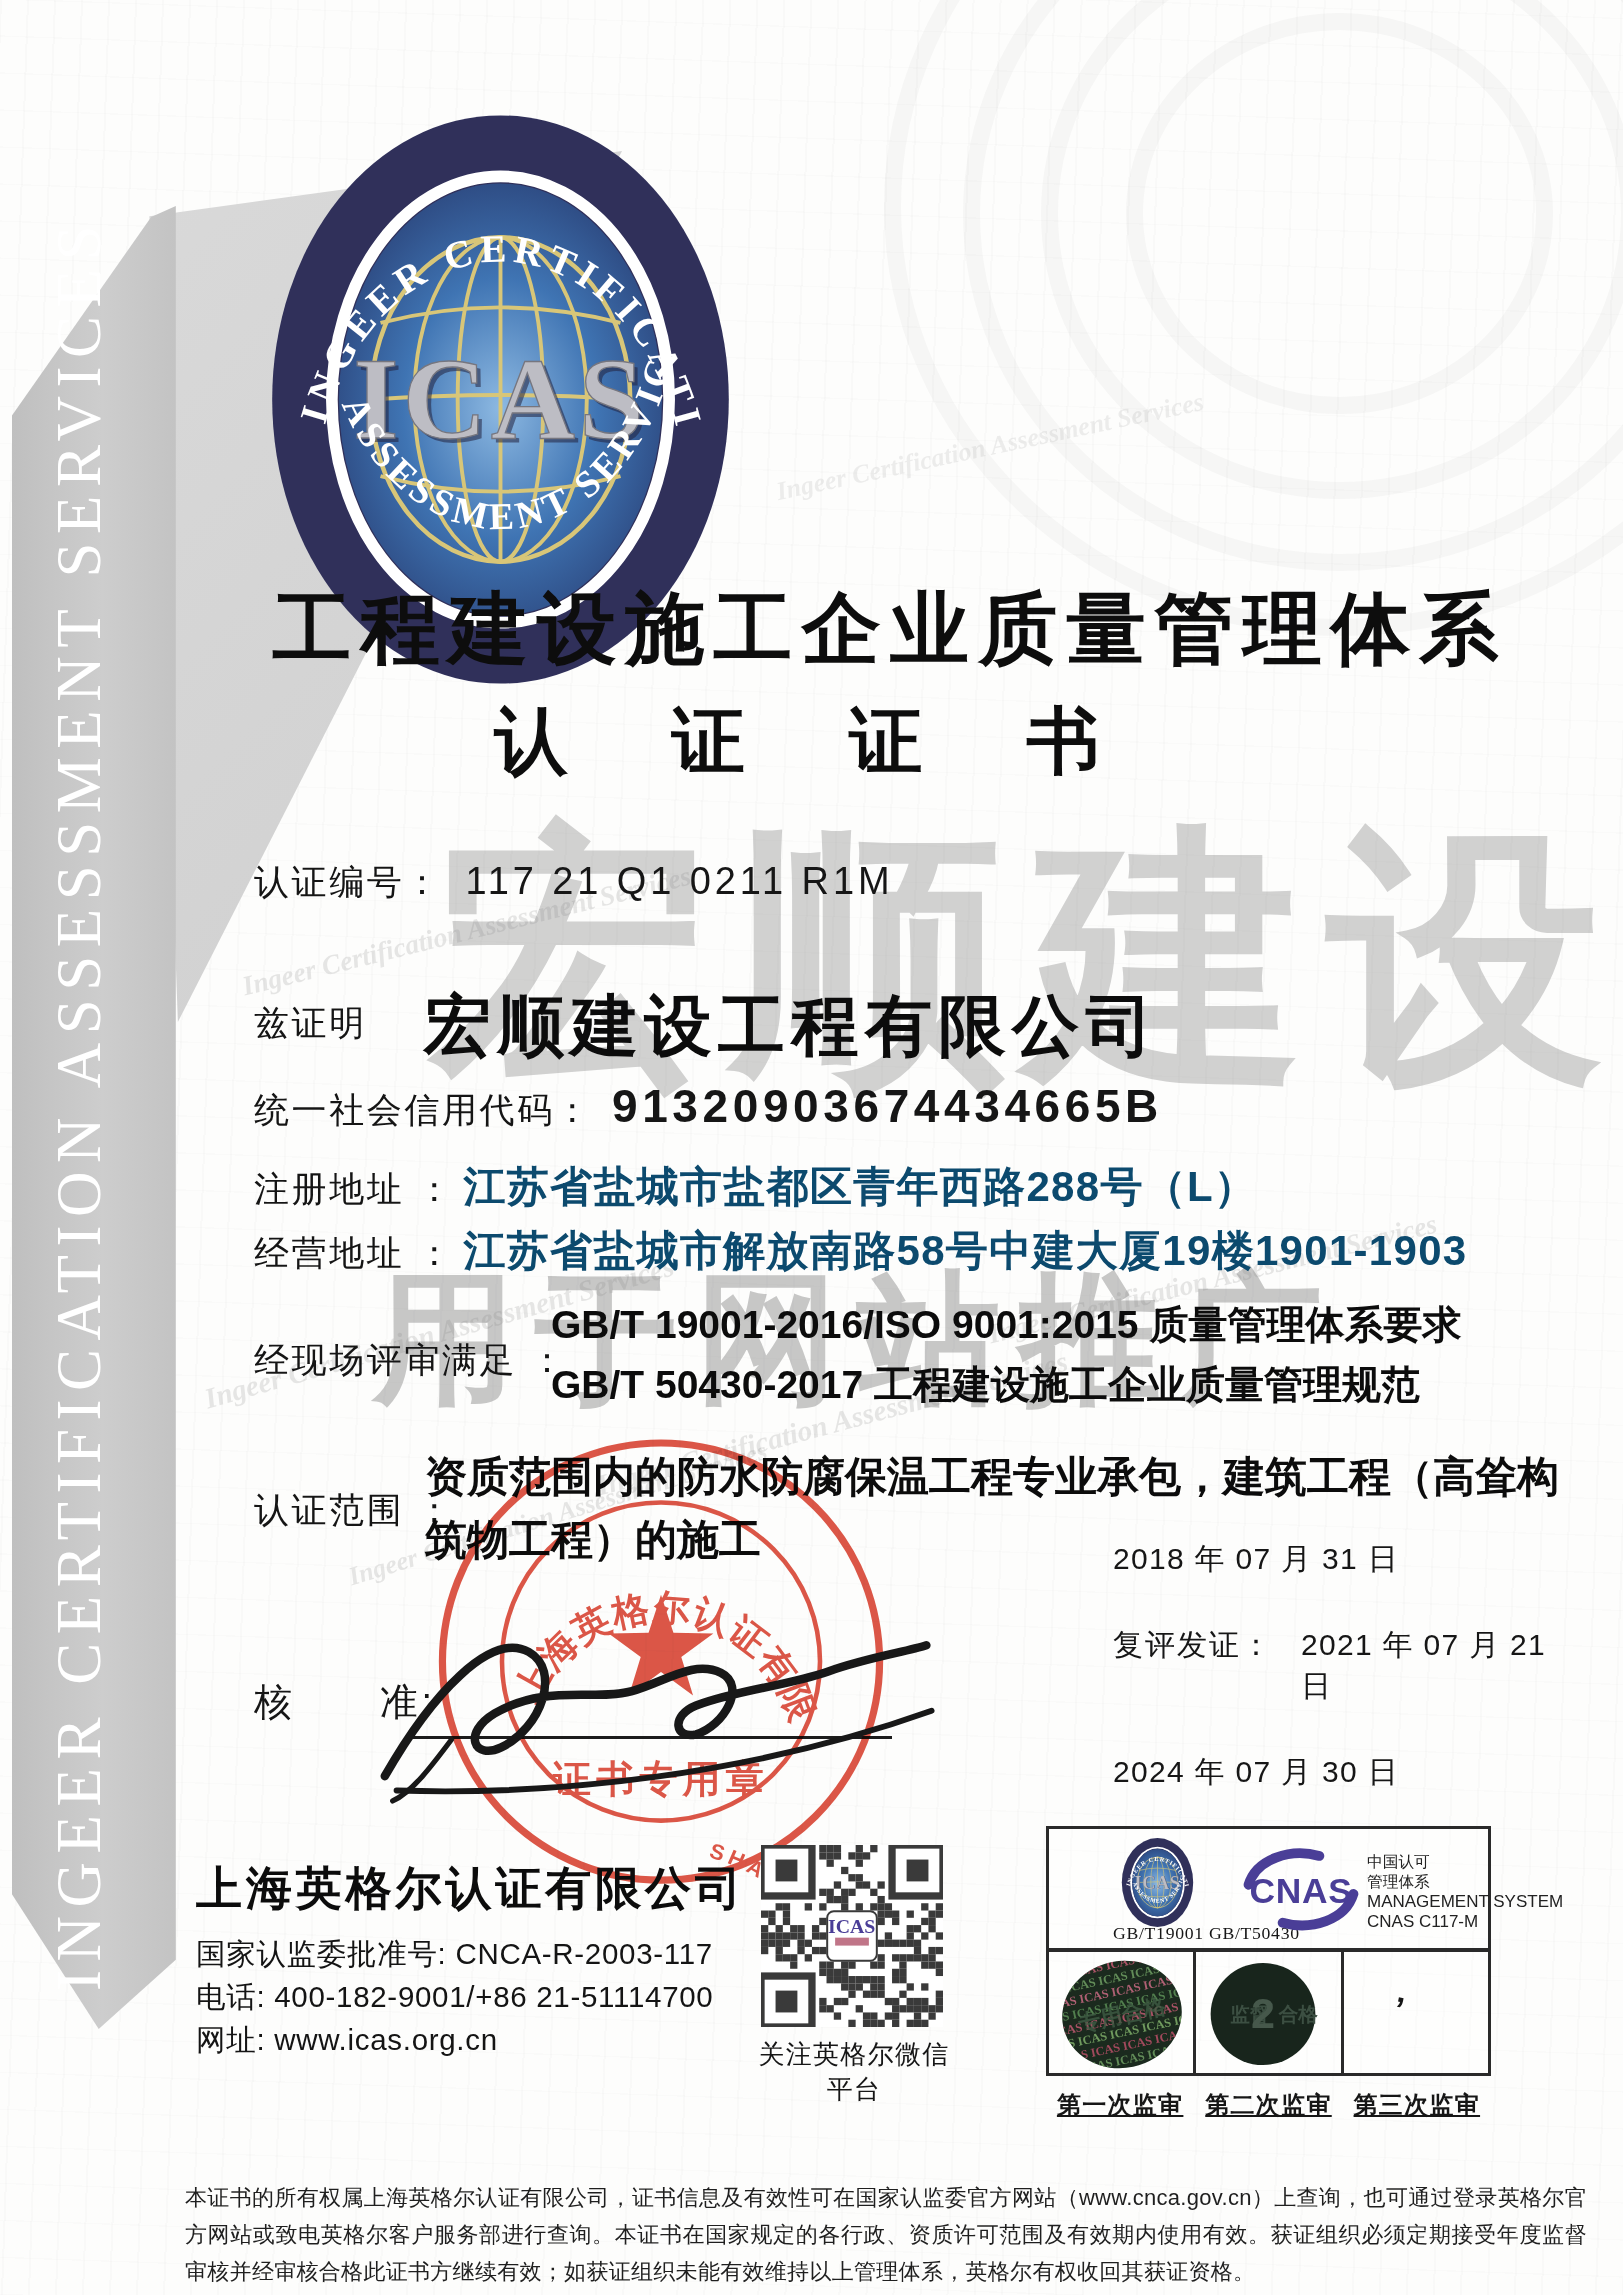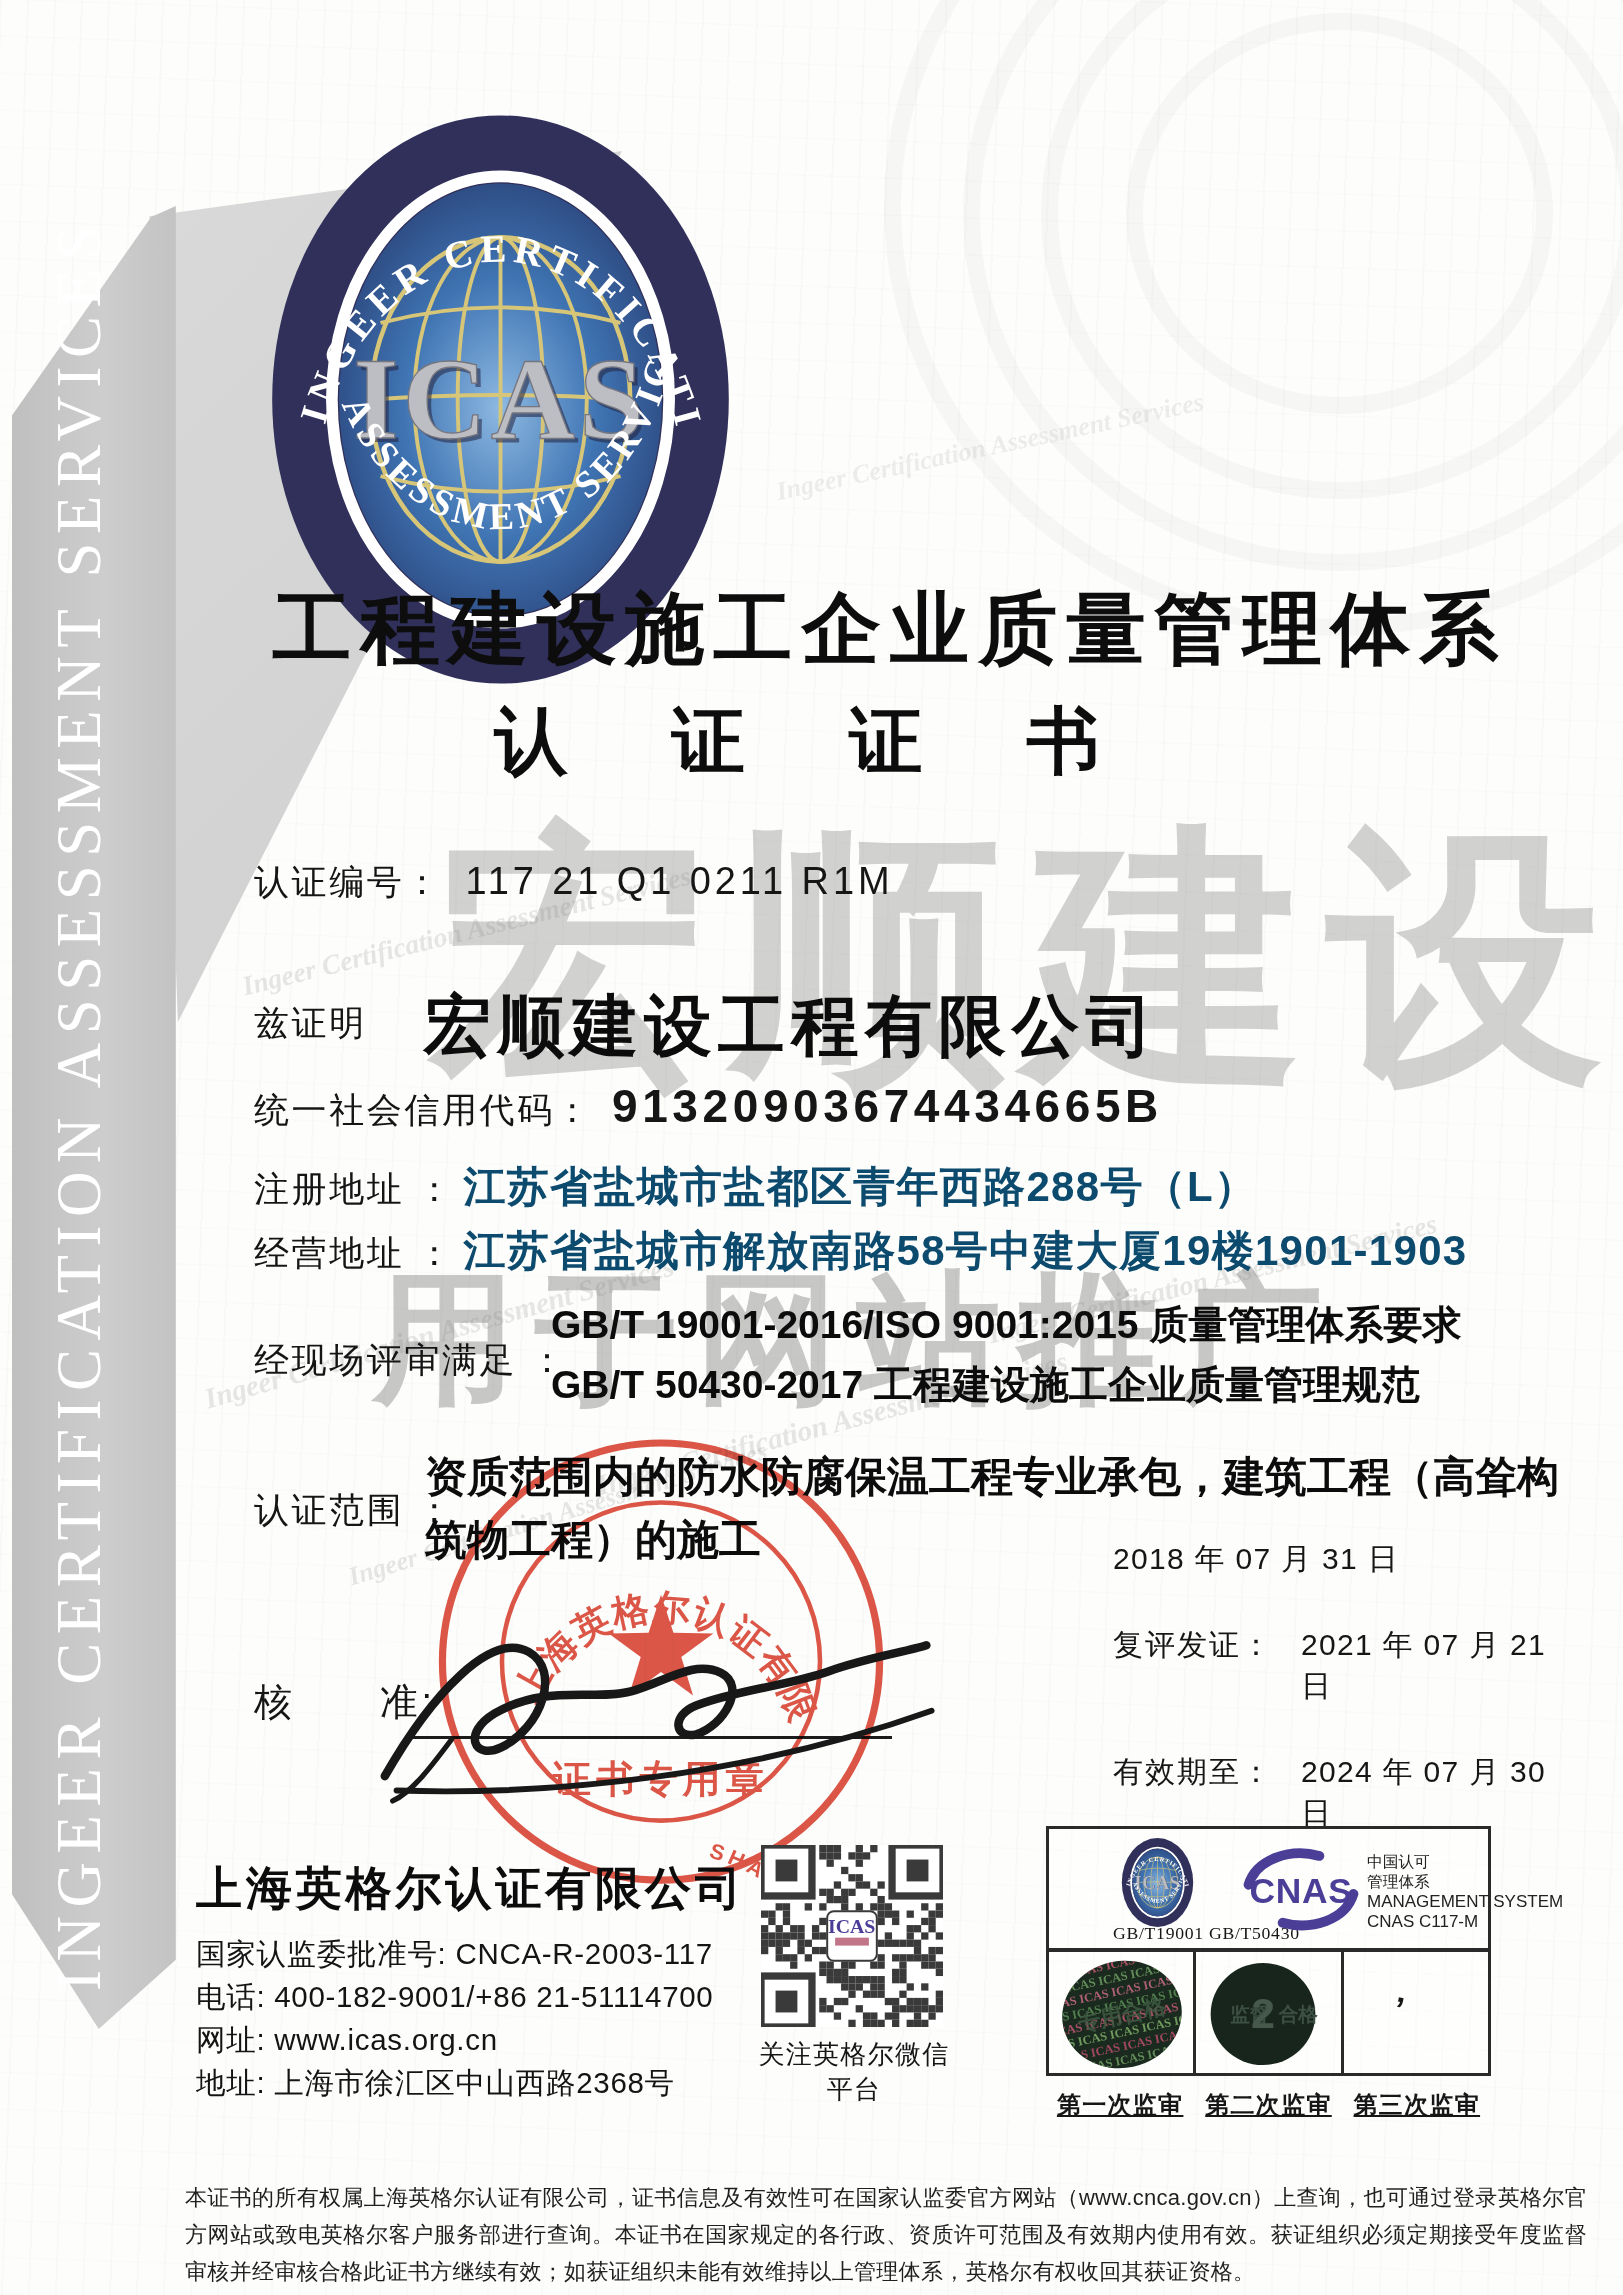--- a/index.html
+++ b/index.html
@@ -219,21 +219,20 @@
 
 <div class="abs dates">
   <div class="drow">
     <span class="dval">2018 年 07 月 31 日</span>
   </div>
   <div class="drow">
     <span class="dlab">复评发证：</span>
     <span class="dval">2021 年 07 月 21 日</span>
   </div>
   <div class="drow">
-    <span class="dlab">有效期至：</span>
     <span class="dval">2024 年 07 月 30 日</span>
   </div>
 </div>
 
 <div class="abs row-approve">核　　准:</div>
 <div class="abs sig-line"></div>
 
 <svg class="abs stamp" width="474" height="479" viewBox="0 0 724 732">
   <circle cx="362" cy="360" r="334" fill="none" stroke="#d9402e" stroke-width="11"></circle>
   <circle cx="362" cy="360" r="243" fill="none" stroke="#d9402e" stroke-width="7"></circle>
@@ -255,21 +254,20 @@
     <path stroke-width="9" d="M 66,328 C 310,336 610,304 884,206"></path>
     <path stroke-width="8" d="M 150,250 C 120,290 90,330 60,344"></path>
   </g>
 </svg>
 
 <div class="abs issuer-name">上海英格尔认证有限公司</div>
 <div class="abs issuer-lines">
   <div>国家认监委批准号: CNCA-R-2003-117</div>
   <div>电话: 400-182-9001/+86 21-51114700</div>
   <div>网址: www.icas.org.cn</div>
-  <div>地址: 上海市徐汇区中山西路2368号</div>
 </div>
 
 <svg class="abs qr" width="182" height="182" viewBox="0 0 275 275">
   <rect width="275" height="275" fill="#ffffff"></rect>
   <g id="qr-modules" fill="#3a3a3a">
       <rect x="88" y="0" width="11" height="11"></rect>
       <rect x="99" y="0" width="11" height="11"></rect>
       <rect x="110" y="0" width="11" height="11"></rect>
       <rect x="143" y="0" width="11" height="11"></rect>
       <rect x="165" y="0" width="11" height="11"></rect>

